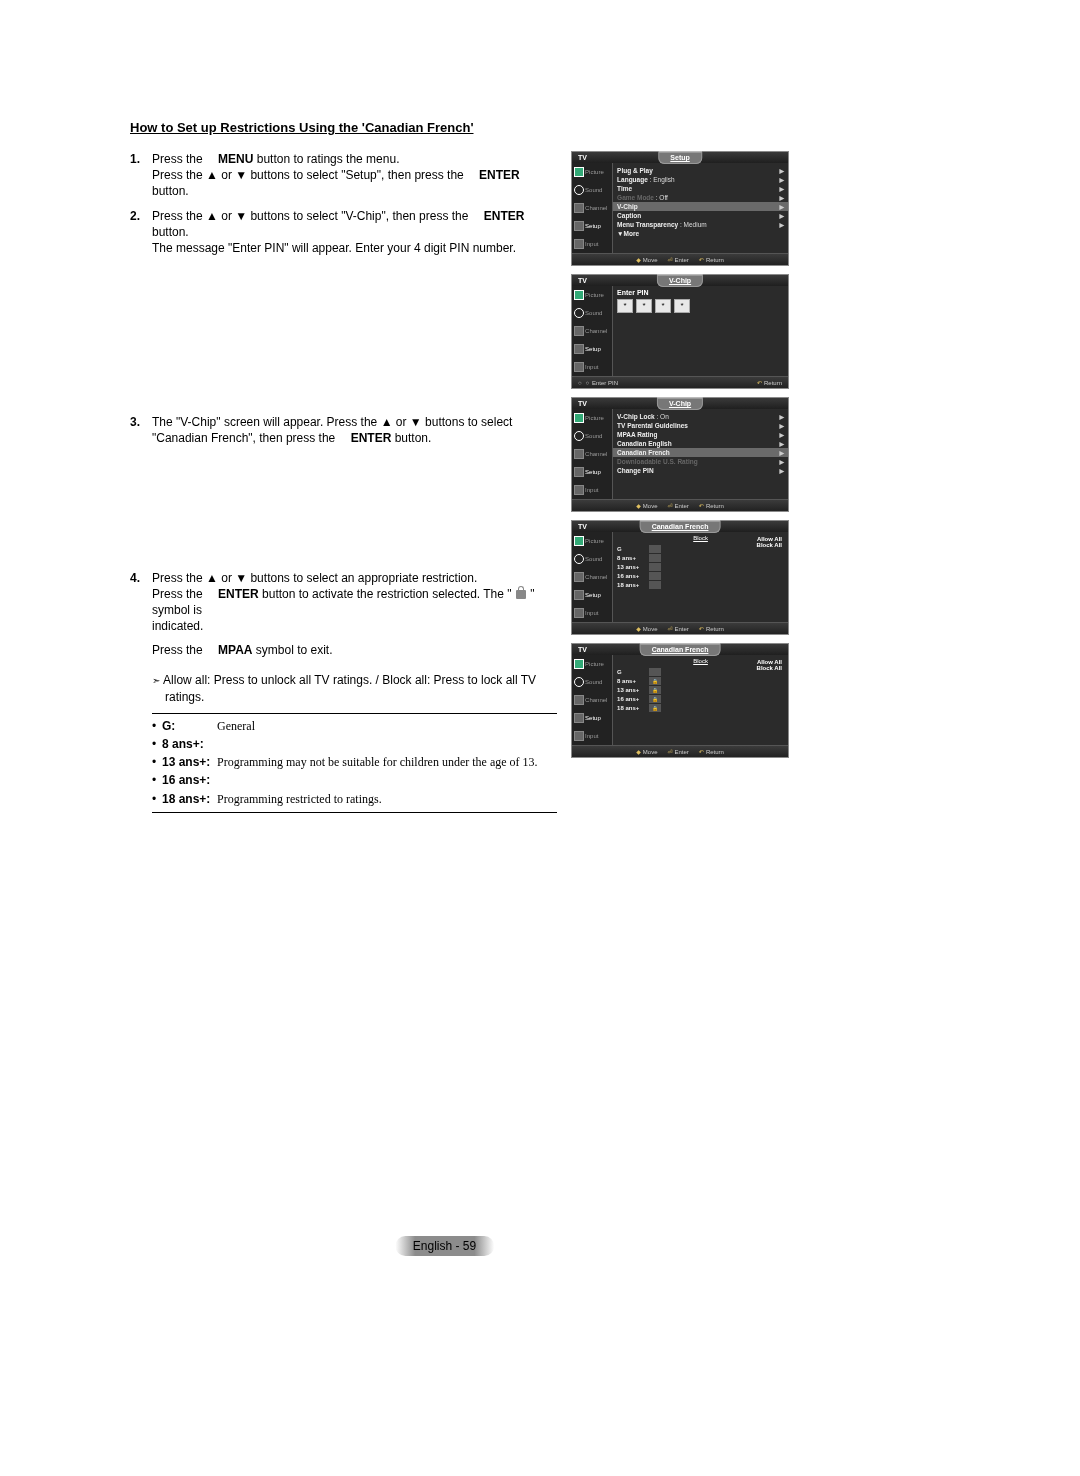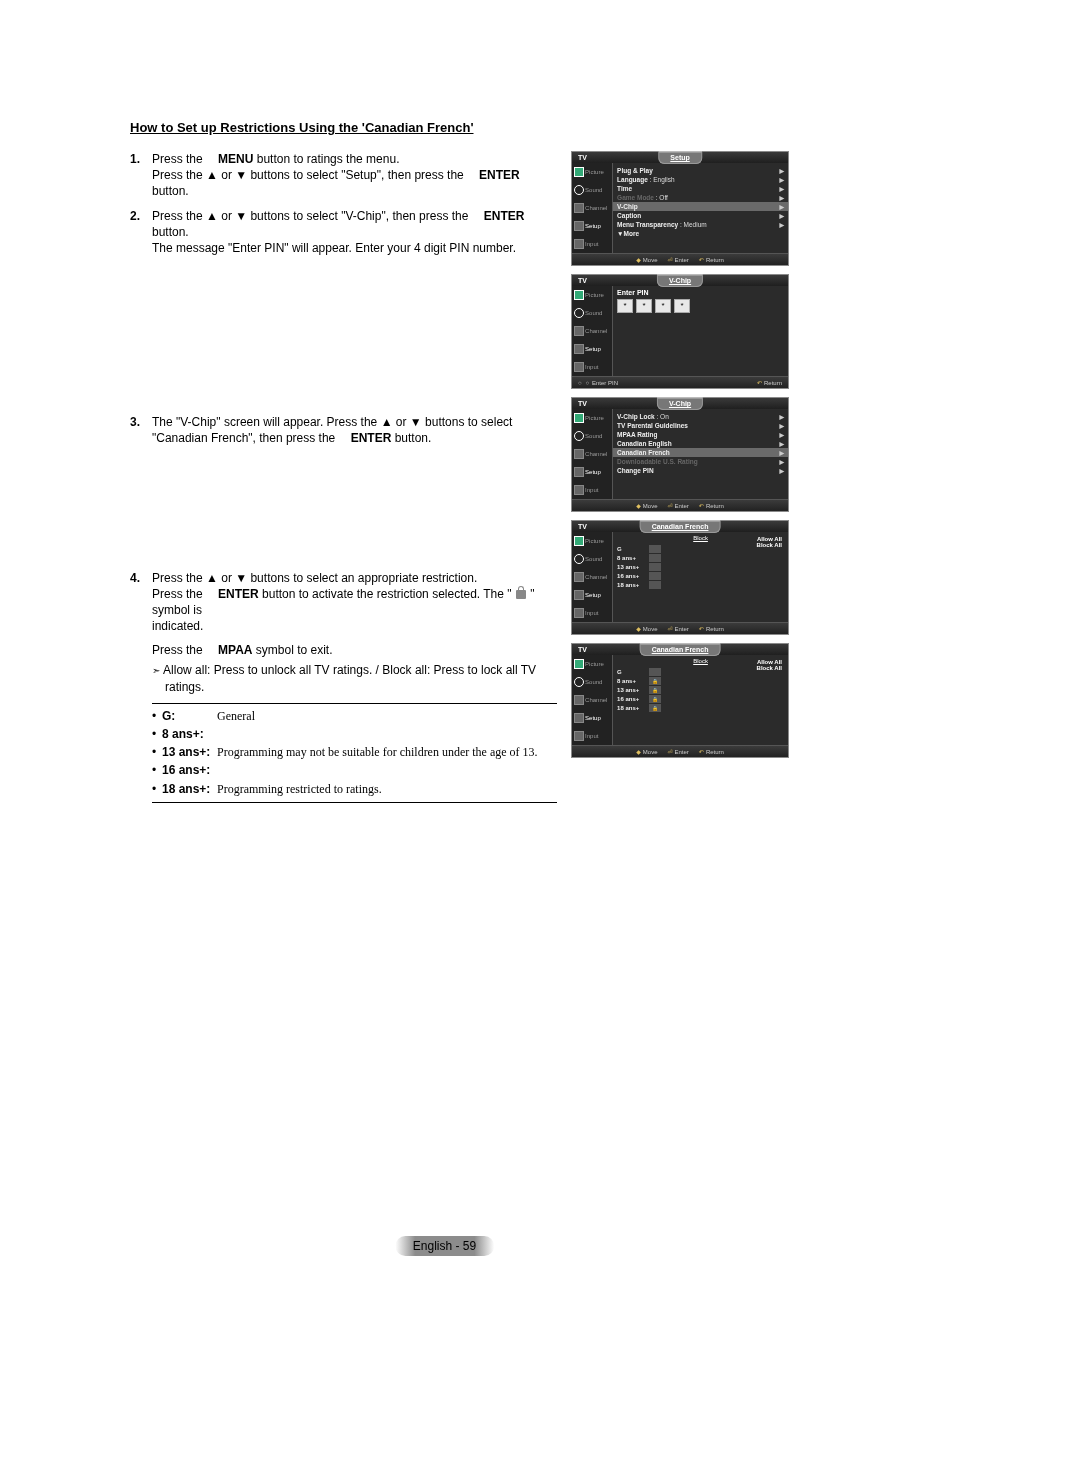--- a/index.html
+++ b/index.html
@@ -50,21 +50,21 @@
     position: absolute;
     left: 0;
     font-weight: bold;
   }
   .bold { font-weight: bold; margin-left: 12px; }
   .spacer-1 { height: 150px; }
   .spacer-2 { height: 115px; }
   .note-line {
     padding-left: 13px;
     text-indent: -13px;
-    margin-top: 4px;
+    margin-top: 14px;
   }
   .note-line .arrow {
     font-size: 10px;
   }
   .ratings-table {
     border-top: 1px solid #000;
     border-bottom: 1px solid #000;
     margin-top: 8px;
     padding: 3px 0 4px 0;
   }

